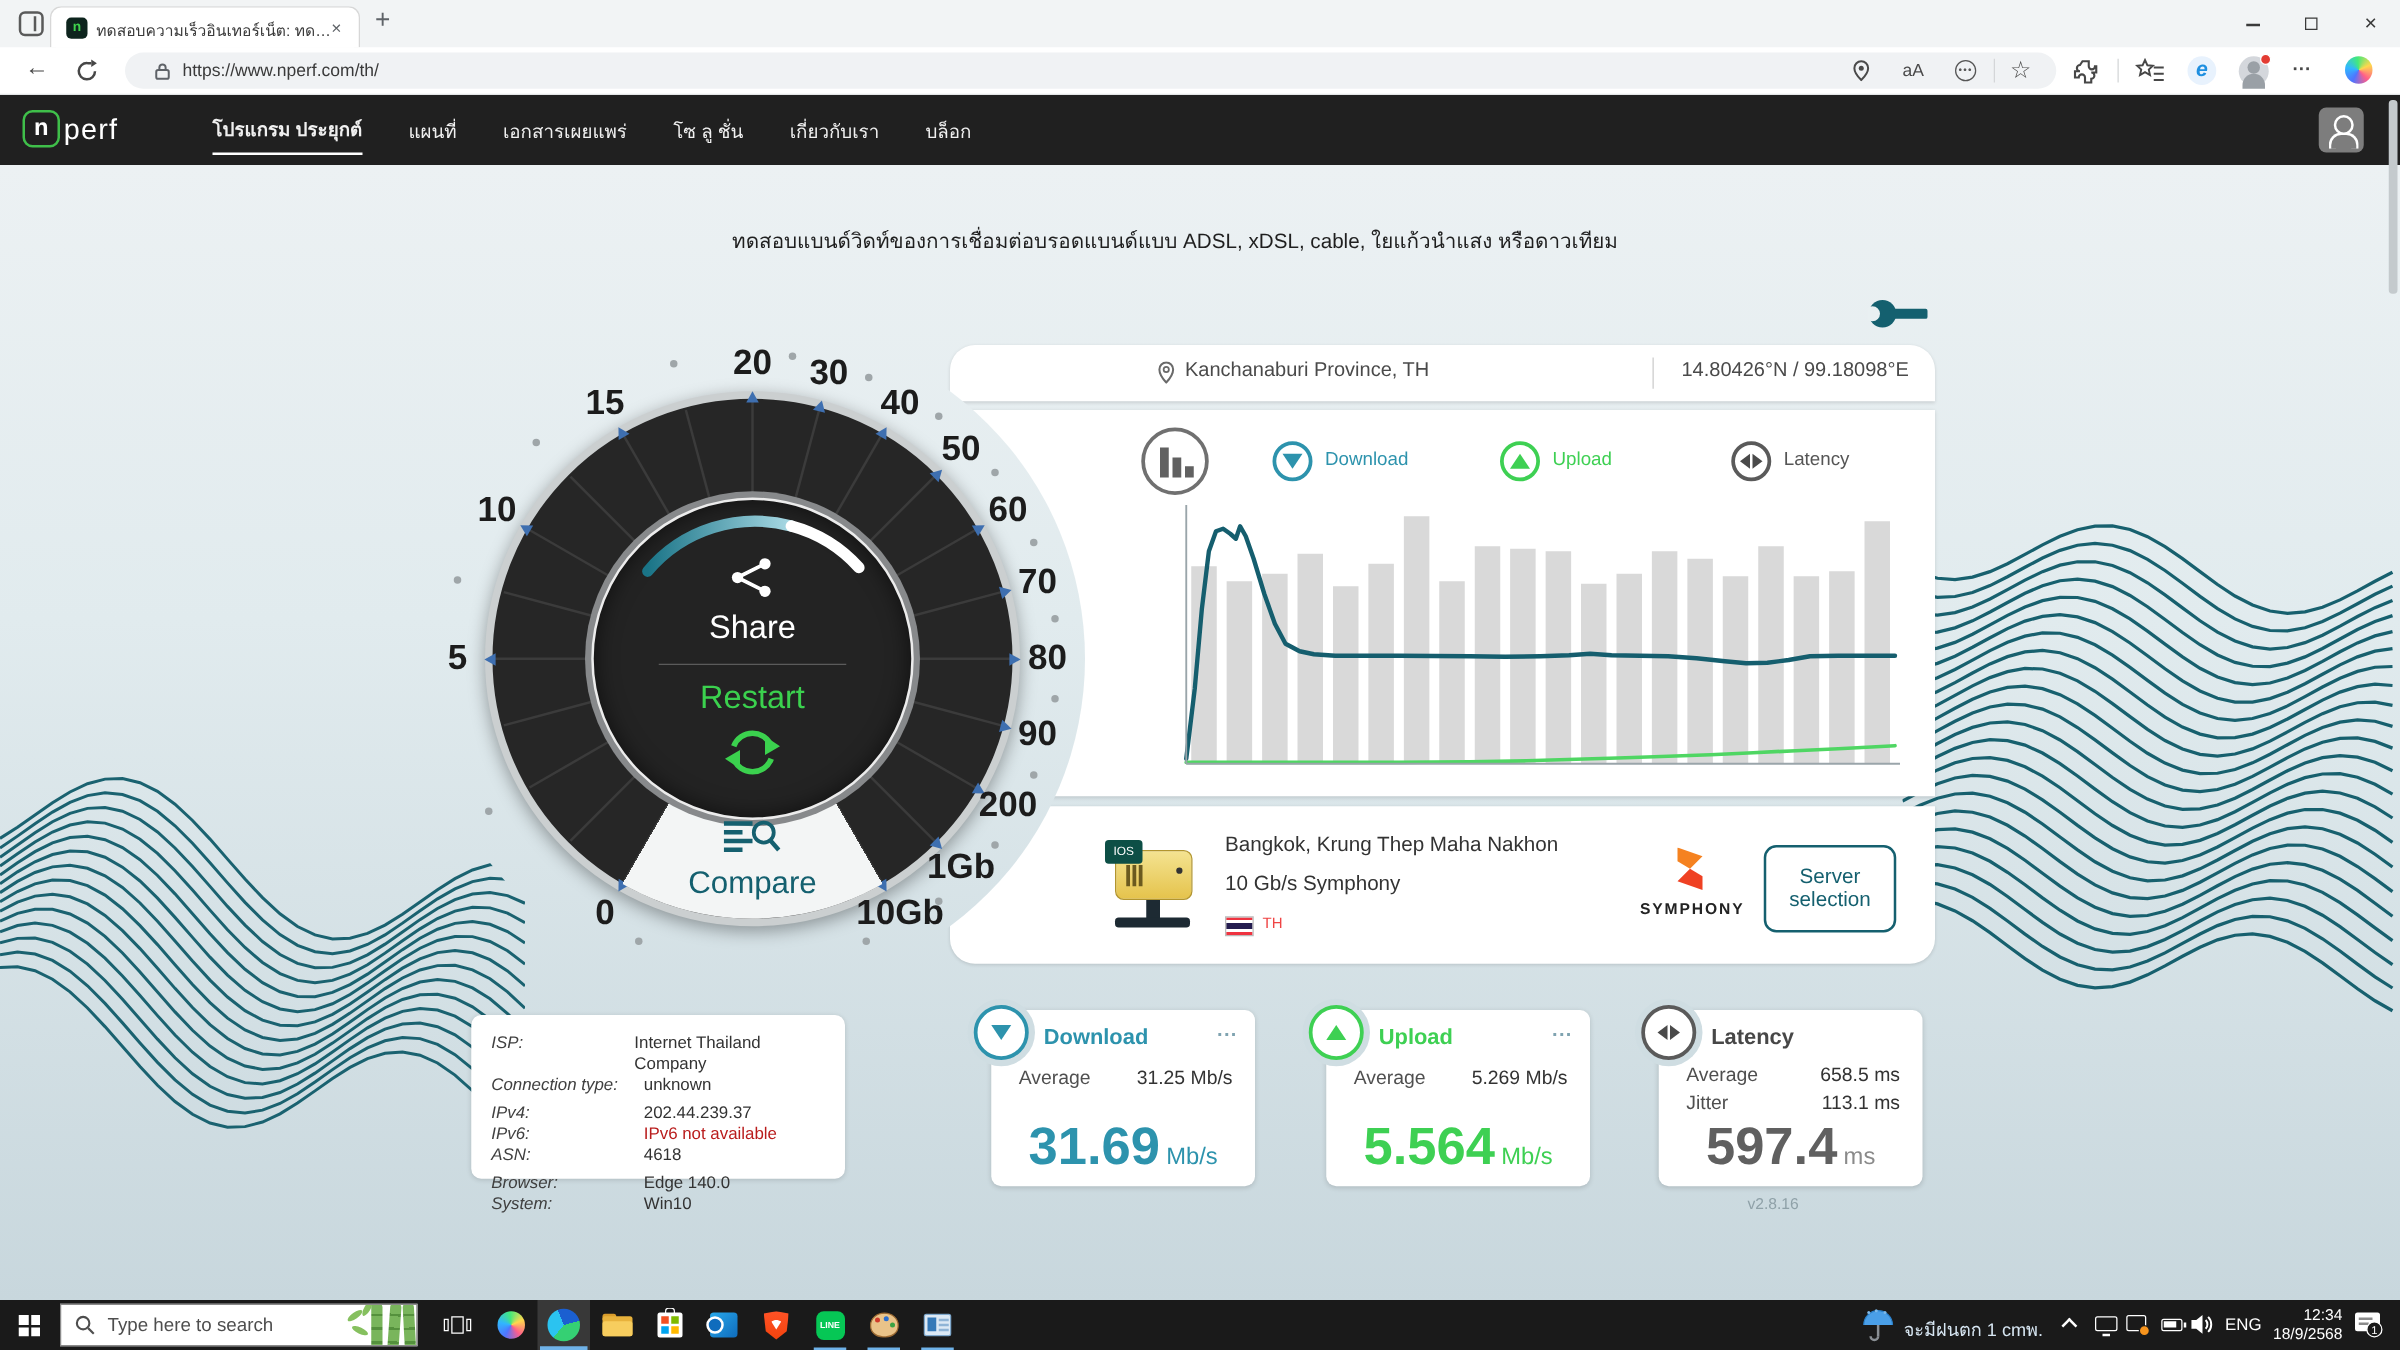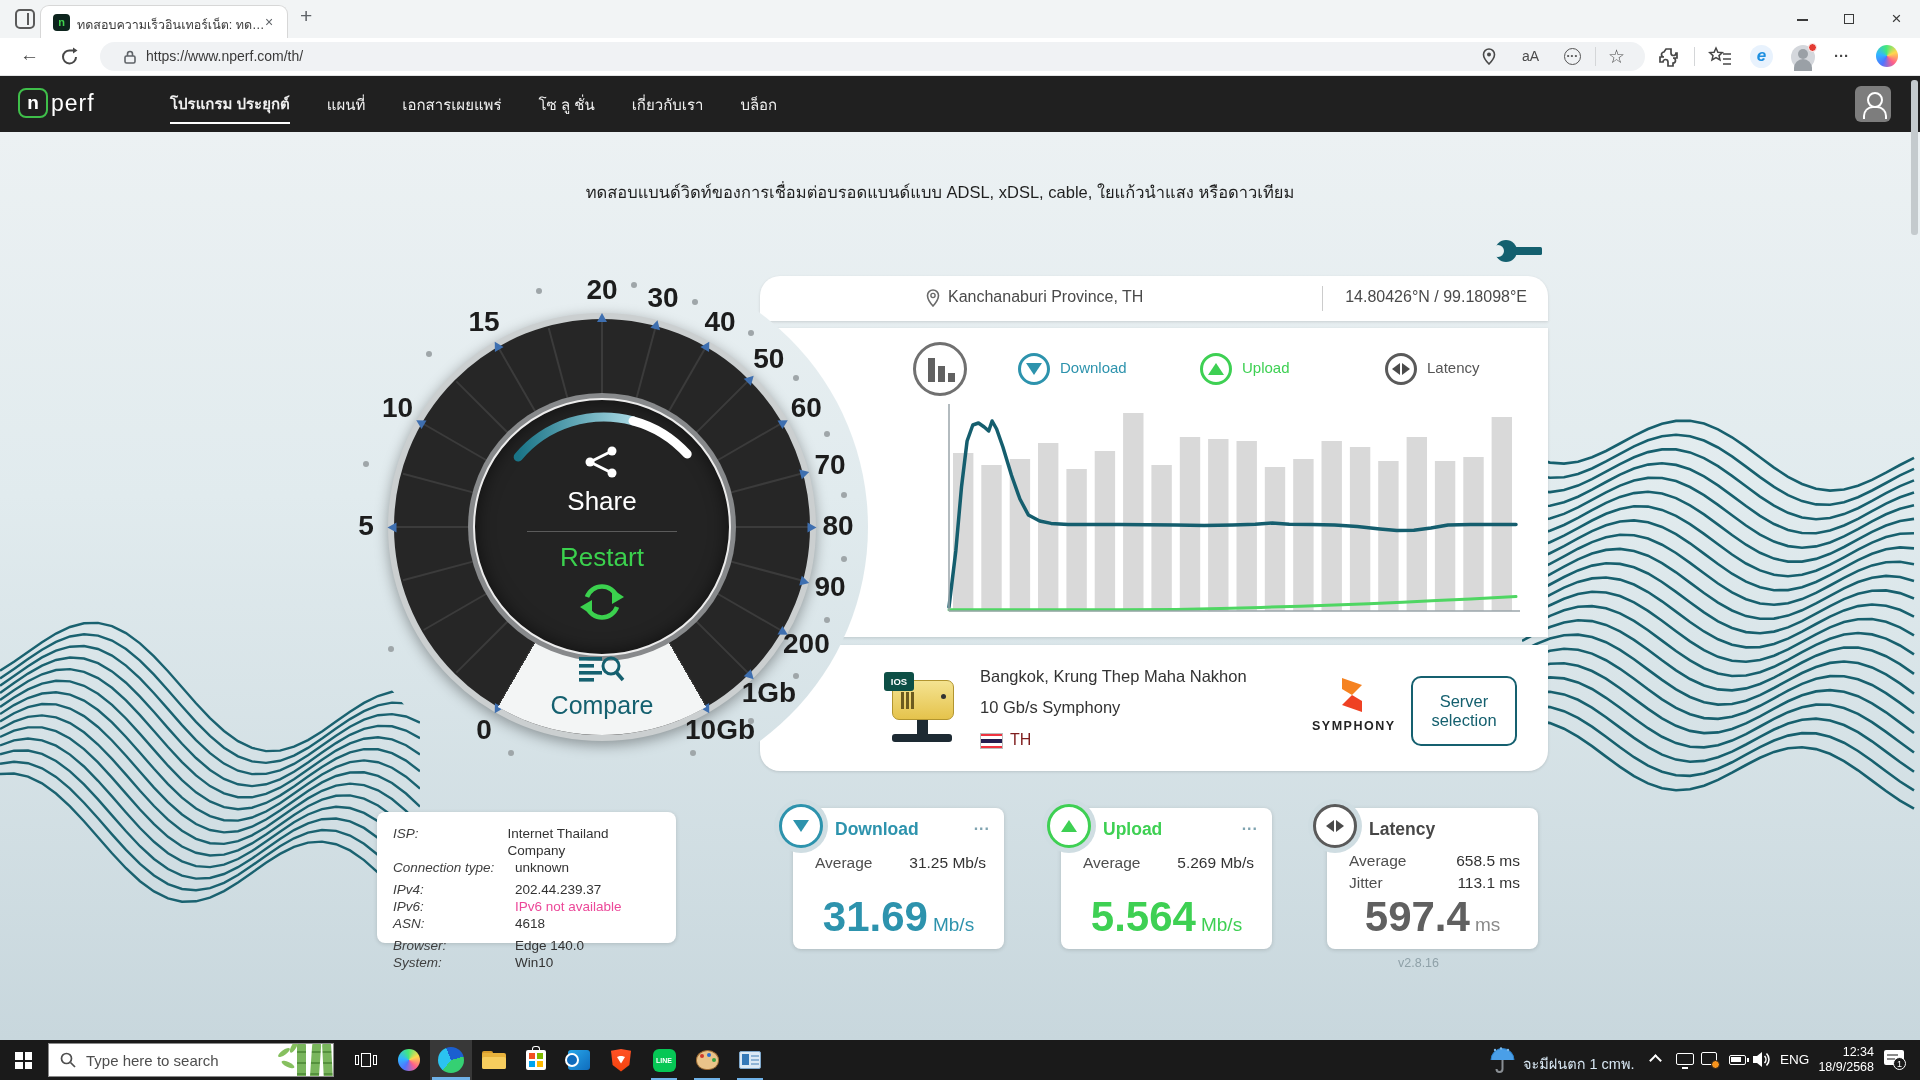--- a/index.html
+++ b/index.html
@@ -65,30 +65,30 @@
   .leg-circle { top:25px; width:32px; height:32px; border-radius:50%; border:3px solid; background:#fff; display:flex; align-items:center; justify-content:center; }
   .leg-label { top:31px; font-size:15px; }
   .tri-down { width:0; height:0; border-left:8px solid transparent; border-right:8px solid transparent; border-top:12px solid; }
   .tri-up { width:0; height:0; border-left:8px solid transparent; border-right:8px solid transparent; border-bottom:12px solid; }
   .lat-glyph { display:flex; gap:2px; }
   .lat-l { width:0; height:0; border-top:6px solid transparent; border-bottom:6px solid transparent; border-right:8px solid #4a4a4a; }
   .lat-r { width:0; height:0; border-top:6px solid transparent; border-bottom:6px solid transparent; border-left:8px solid #4a4a4a; }
   #live-chart { left:181px; top:76px; width:579px; height:209px; }
 
   .srv-icon { left:124px; top:23px; width:76px; height:84px; }
-  .srv-badge { left:0; top:4px; width:30px; height:19px; background:#0d4f46; border-radius:3px; color:#fff; font-size:9.5px; font-weight:bold; text-align:center; line-height:19px; z-index:2; }
+  .srv-badge { left:0; top:4px; width:30px; height:19px; background:#0d4f46; border-radius:3px; color:#fff; font-size:9.5px; font-weight:normal; text-align:center; line-height:19px; z-index:2; }
   .srv-box { left:8px; top:12px; width:62px; height:40px; background:linear-gradient(180deg,#f4e391,#e5c34c); border:1px solid #b2952f; border-radius:7px; }
   .srv-slot { top:11px; width:2.5px; height:17px; background:#6b5a1f; }
   .srv-dot { left:48px; top:13px; width:5px; height:5px; border-radius:50%; background:#333; }
   .srv-stand-v { left:33px; top:52px; width:11px; height:16px; background:#1d2a33; }
   .srv-stand-h { left:8px; top:66px; width:60px; height:8px; background:#1d2a33; border-radius:3px; }
   .srv-line { left:220px; font-size:16.5px; color:#333; }
   .flag { left:220px; top:88px; width:23px; height:16px; border:0.5px solid #bbb;
           background:linear-gradient(180deg,#ef3340 0 17%,#fff 17% 34%,#241d4f 34% 66%,#fff 66% 83%,#ef3340 83%); }
-  .flag-label { left:250px; top:86px; font-size:16px; color:#7f1d1d; }
+  .flag-label { left:250px; top:86px; font-size:12px; color:#ef4444; }
   .symphony { left:552px; top:33px; width:80px; text-align:center; }
   .symphony-label { font-size:12.5px; font-weight:bold; color:#232323; letter-spacing:1.5px; margin-top:3px; }
   .srv-btn { left:651px; top:31px; width:106px; height:70px; border:2px solid #15606f; border-radius:10px; background:#fff;
              color:#15606f; font-size:16.5px; display:flex; align-items:center; justify-content:center; text-align:center; padding:0 14px; }
 
   
   #gauge { left:342px; top:135px; width:520px; height:520px; z-index:3; }
   #gauge-rim { left:46px; top:46px; width:428px; height:428px; border-radius:50%; border:6px solid #cbcfd0; background:#262626; box-shadow:0 4px 14px rgba(0,0,0,0.35); }
   .gseg { width:2px; height:80px; background:#3b3b3b; left:259px; top:54px; transform-origin:1px 206px; }
   #gwedge { left:52px; top:52px; width:416px; height:416px; border-radius:50%; background:conic-gradient(from 150deg,#f3f5f5 0deg 60deg,transparent 60deg 360deg); }
@@ -102,21 +102,21 @@
   #compare-zone { left:185px; top:388px; width:150px; text-align:center; }
   .compare-label { color:#14606f; font-size:25px; margin-top:2px; }
 
   
   .white-card { background:#fff; border-radius:8px; box-shadow:0 1px 4px rgba(0,0,0,0.15); z-index:2; }
   #isp-panel { left:377px; top:680px; width:299px; height:131px; padding:13px 16px; }
   .isp-row { display:flex; font-size:13.5px; line-height:17px; }
   .isp-row.gap { margin-top:5px; }
   .isp-label { width:122px; font-style:italic; color:#404040; }
   .isp-val { color:#333; }
-  .isp-val.red { color:#ec4899; }
+  .isp-val.red { color:#b91c1c; }
 
   .result-card { top:676px; width:211px; height:141px; }
   .rc-icon { left:-14px; top:-4px; width:44px; height:44px; border-radius:50%; background:#fff; border:3.5px solid; box-shadow:0 0 0 5px #cfdde2; display:flex; align-items:center; justify-content:center; }
   .rc-label { left:42px; top:11px; font-size:17.5px; font-weight:bold; }
   .rc-menu { right:14px; top:8px; font-size:16px; font-weight:bold; color:#7fa3b0; letter-spacing:1px; }
   .rc-avg-label { left:22px; font-size:15.5px; color:#4f4f4f; }
   .rc-avg-val { right:18px; font-size:15.5px; color:#333; }
   .rc-big { left:0; bottom:8px; width:100%; text-align:center; }
   .rc-num { font-size:42px; font-weight:bold; }
   .rc-unit { font-size:19px; margin-left:5px; }

